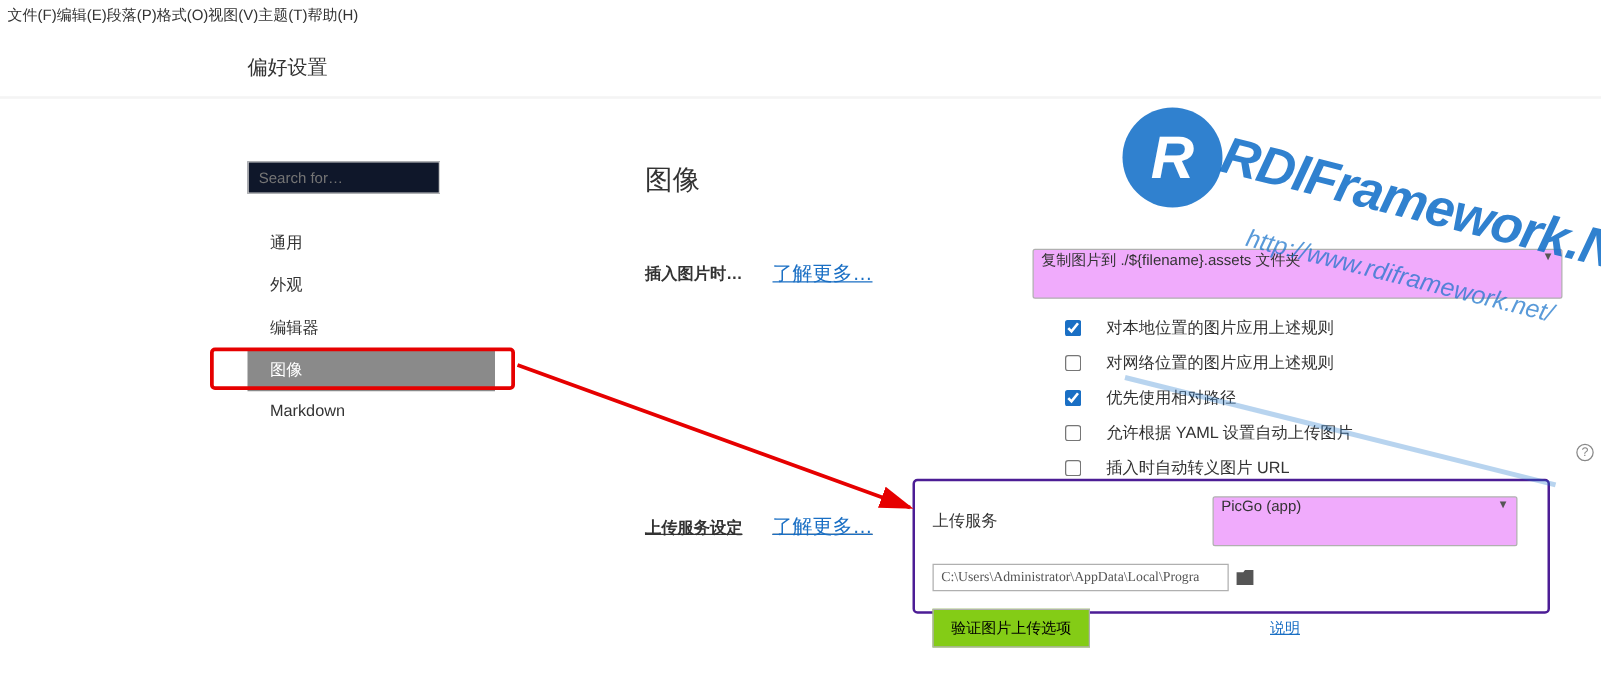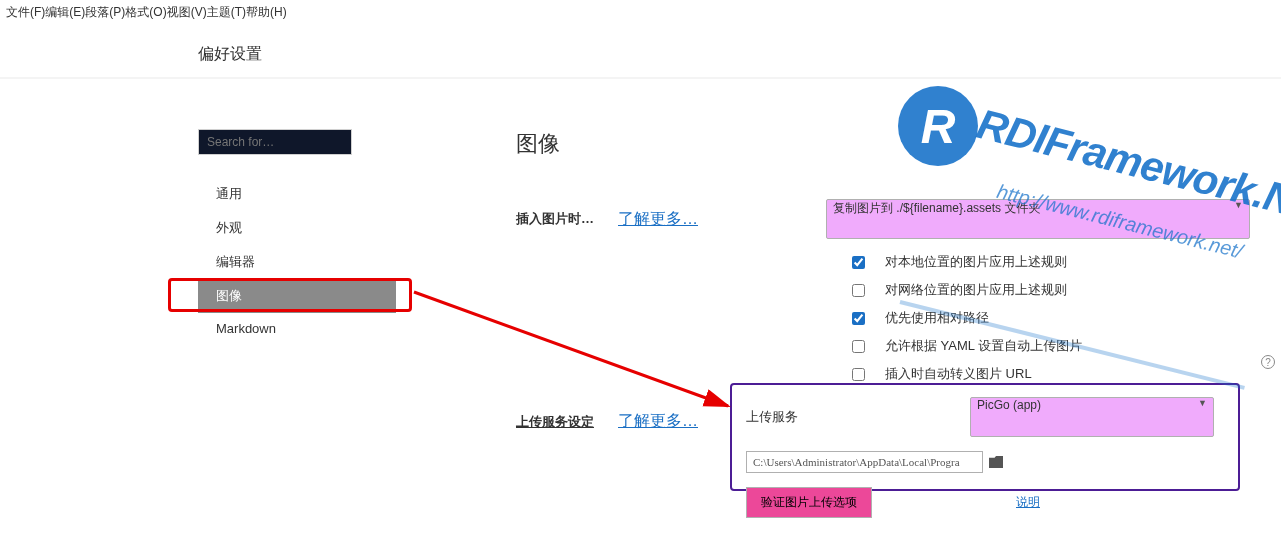--- a/index.html
+++ b/index.html
@@ -33,21 +33,21 @@
     .checkbox-row { display: flex; align-items: center; gap: 20px; margin: 10px 0 10px 336px; font-size: 13px; }
     .checkbox-row input { width: 13px; height: 13px; accent-color: #1a6fc4; }
     
     .upload-section { margin-top: 28px; text-decoration: underline; }
     
     .upload-box { position: absolute; left: 730px; top: 383px; width: 510px; height: 108px; border: 2px solid #4c1d95; border-radius: 4px; padding: 12px 14px; }
     .upload-row { display: flex; align-items: center; margin-bottom: 14px; }
     .upload-label { width: 210px; font-size: 13px; }
     .path-input { width: 237px; height: 22px; border: 1px solid #b0b0b0; padding: 0 6px; font-size: 11px; color: #555; font-family: Liberation Serif, serif; }
     .folder-icon { width: 14px; height: 12px; margin-left: 6px; background: #555; clip-path: polygon(0 15%, 40% 15%, 50% 0, 100% 0, 100% 100%, 0 100%); cursor: pointer; }
-    .btn { border: 1px solid #b0b0b0; background: #ec4899; padding: 6px 14px; font-size: 12px; cursor: pointer; }
+    .btn { border: 1px solid #b0b0b0; background: #84cc16; padding: 6px 14px; font-size: 12px; cursor: pointer; }
     .link-btn { color: #1a6fc4; text-decoration: underline; font-size: 12px; cursor: pointer; text-align: center; }
     
     .watermark-logo { position: absolute; left: 898px; top: 86px; width: 80px; height: 80px; border-radius: 50%; background: #1470c9; display: flex; align-items: center; justify-content: center; opacity: 0.88; }
     .watermark-logo span { color: #fff; font-size: 48px; font-weight: 700; font-style: italic; font-family: Arial; }
     .watermark-text { position: absolute; left: 984px; top: 100px; font-size: 42px; font-weight: 700; font-style: italic; color: #1470c9; transform: rotate(14deg); transform-origin: left top; letter-spacing: -1px; opacity: 0.88; pointer-events: none; }
     .watermark-url { position: absolute; left: 1000px; top: 180px; font-size: 20px; color: #1470c9; font-style: italic; transform: rotate(14deg); transform-origin: left top; opacity: 0.7; pointer-events: none; }
     .watermark-line { position: absolute; left: 900px; top: 300px; width: 355px; height: 4px; background: #1470c9; opacity: 0.3; transform: rotate(14deg); transform-origin: left center; pointer-events: none; }
     
     .help-circle { position: absolute; right: 6px; top: 355px; width: 14px; height: 14px; border: 1px solid #888; border-radius: 50%; display: flex; align-items: center; justify-content: center; font-size: 10px; color: #888; }
     

